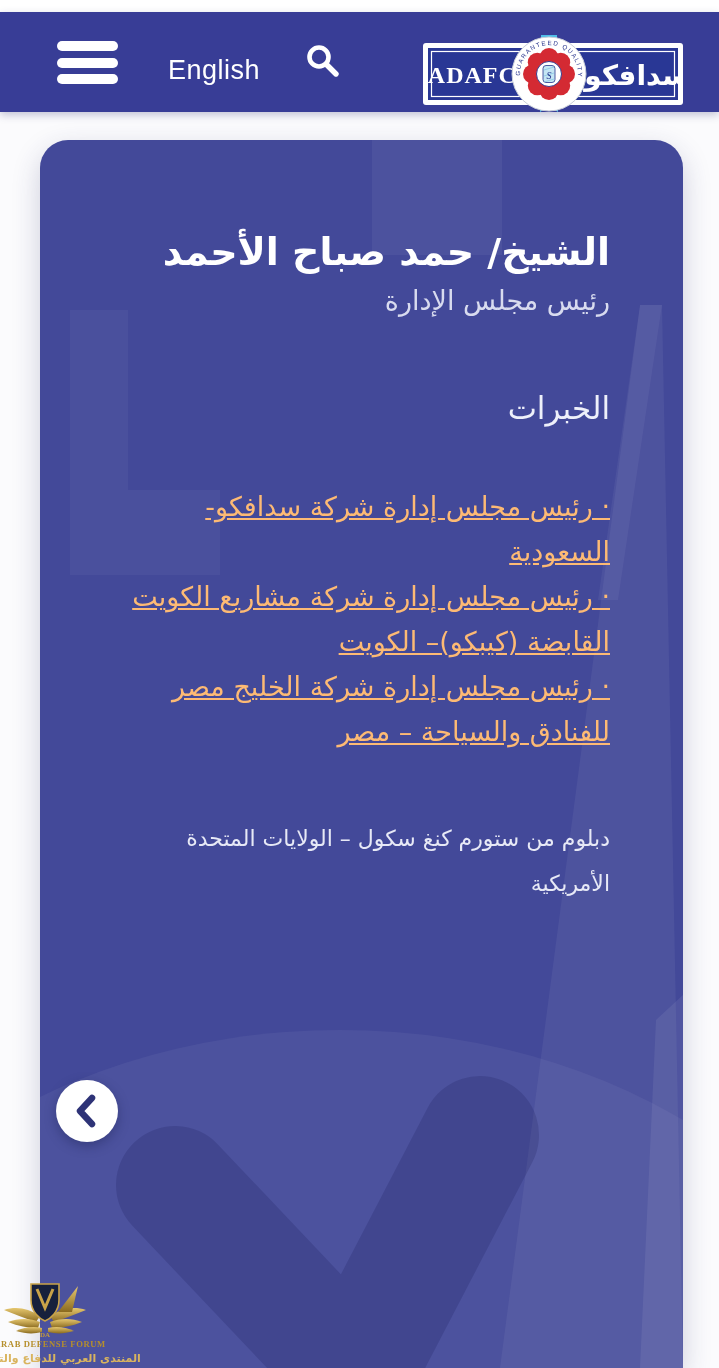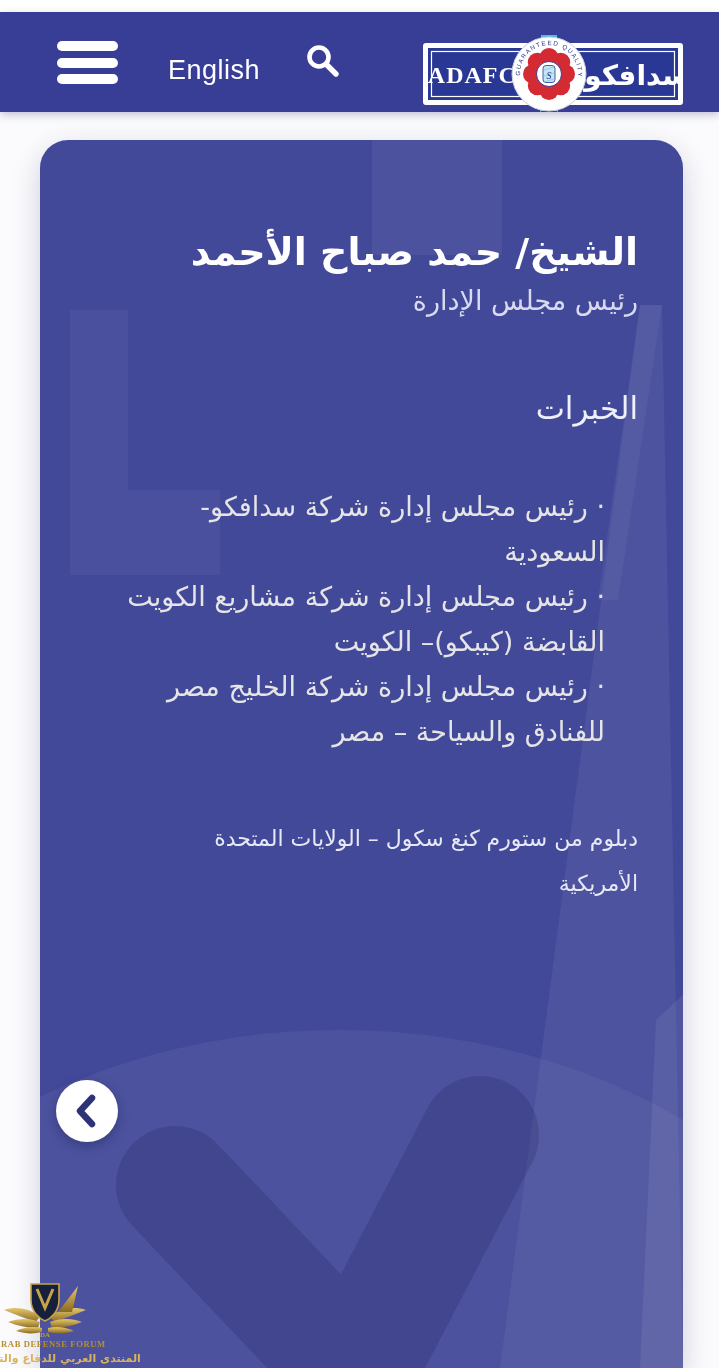--- a/index.html
+++ b/index.html
@@ -23,28 +23,28 @@
 
   
   .logo { position:absolute; right:36px; top:23px; width:260px; height:78px; cursor:pointer; }
 
   
   .card { position:absolute; left:40px; top:140px; width:643px; height:1228px;
           background:#434999; border-radius:28px 28px 0 0; overflow:hidden;
           box-shadow:0 10px 28px rgba(40,45,100,.22); z-index:2; }
   .card-art { position:absolute; left:0; top:0; width:643px; height:1228px; }
   .card-content { position:relative; direction:rtl; text-align:right;
-                  padding:88px 45px 0 60px; color:#ffffff; z-index:2; }
+                  padding:88px 73px 0 60px; color:#ffffff; z-index:2;margin-left:7px; }
   .person-name { font-size:38px; font-weight:bold; color:#ffffff; line-height:1.3; }
   .person-title { font-size:27px; color:#d8dbef; margin-top:8px; }
   .section-heading { font-size:31px; color:#eef0fa; font-weight:400; }
   .heading-exp { margin-top:74px; }
   .heading-qual { margin-top:42px; }
-  .exp-list { margin-top:58px; font-size:27px; line-height:45px; color:#e5e5e5; max-width:505px;
-              margin-right:auto; margin-left:0; }
+  .exp-list { margin-top:58px; font-size:27px; line-height:45px; color:#fdba74; max-width:505px;
+              margin-right:auto; margin-left:0;text-decoration:underline; }
   .qual-text { margin-top:62px; font-size:22px; line-height:45px; color:#e7e9f6; max-width:505px; }
 
   
   .back-btn { position:absolute; left:16px; top:940px; width:62px; height:62px; border-radius:50%;
               background:#ffffff; box-shadow:0 4px 12px rgba(20,25,70,.35);
               display:flex; align-items:center; justify-content:center; cursor:pointer; z-index:3; }
 
   
   .watermark { position:absolute; left:0; bottom:0; width:140px; height:90px; z-index:6; }
 </style>

